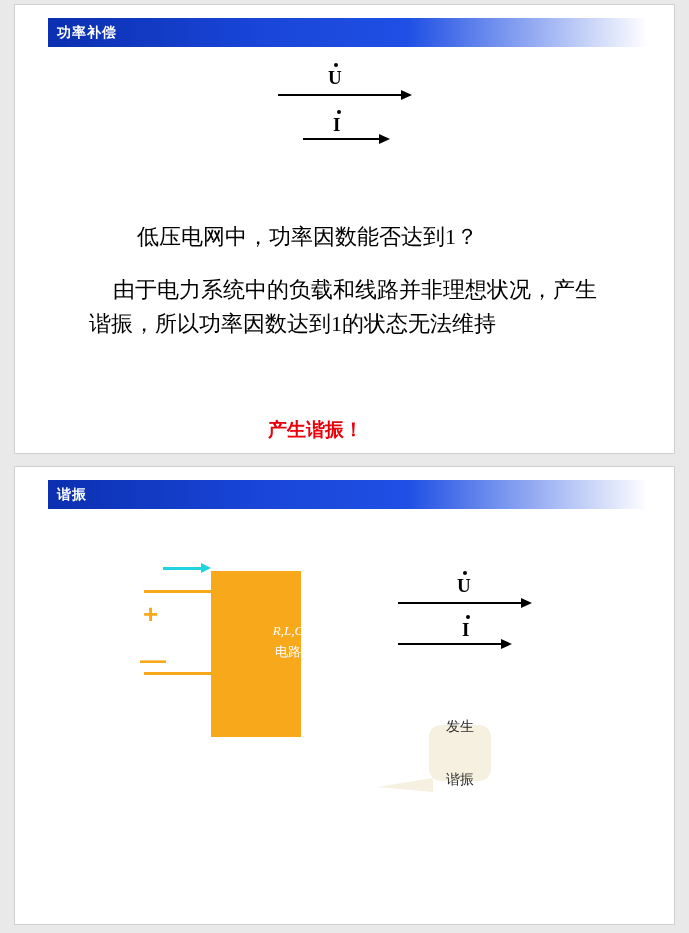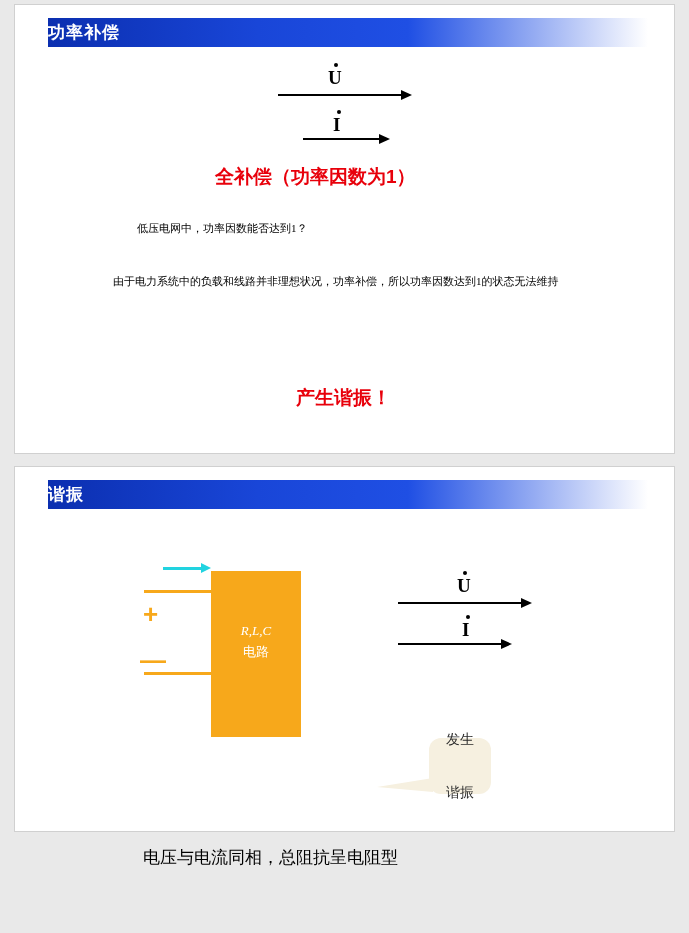--- a/index.html
+++ b/index.html
@@ -17,36 +17,37 @@
   }
   .slide {
     position: absolute;
     left: 14px;
     width: 661px;
     background: #ffffff;
     border: 1px solid #d0d0d0;
     box-sizing: border-box;
   }
   #slide1 { top: 4px; height: 450px; }
-  #slide2 { top: 466px; height: 366px; }
+  #slide2 { top: 466px; height: 459px; }
 
   .title-bar {
     position: absolute;
     left: 33px;
     top: 13px;
     width: 600px;
     height: 29px;
     background: linear-gradient(to right, #0b2fb0 0%, #1946d8 35%, #1f4fe4 60%, #ffffff 100%);
     display: flex;
     align-items: center;
   }
   .title-text {
     color: #ffffff;
     font-weight: bold;
-    font-size: 17px;
+    font-size: 14px;
+    padding-left: 9px;
     letter-spacing: 1px;
     font-family: Liberation Sans, sans-serif;
   }
 
   
   .vec {
     position: absolute;
   }
   .vec .sym {
     position: absolute;
@@ -79,38 +80,39 @@
     position: absolute;
     color: #e8000b;
     font-weight: bold;
     font-size: 19px;
     font-family: "Liberation Sans", sans-serif;
     white-space: nowrap;
   }
   .body-text {
     position: absolute;
     color: #000;
-    font-size: 11px;
+    font-size: 22px;
     font-family: "Liberation Serif", serif;
     line-height: 1.55;
   }
 
   
   .rlc-box {
     position: absolute;
     background: #f7a81b;
     box-sizing: border-box;
   }
   .rlc-label {
     position: absolute;
     width: 100%;
     text-align: center;
     color: #ffffff;
     font-size: 13px;
     font-family: "Liberation Serif", serif;
+    padding-left: 32px;
   }
   .lead {
     position: absolute;
     height: 0;
     border-top: 3px solid #f7a81b;
   }
   .plus, .minus {
     position: absolute;
     color: #f7a81b;
     font-size: 26px;
@@ -179,28 +181,27 @@
       <div class="arrow-head" style="left:386px;top:85px;"></div>
     </div>
 
     <div class="vec" style="left:0;top:0;">
       <div class="dot" style="left:322px;top:105px;"></div>
       <div class="sym" style="left:318px;top:109px;">I</div>
       <div class="arrow-line" style="left:288px;top:133px;width:78px;"></div>
       <div class="arrow-head" style="left:364px;top:129px;"></div>
     </div>
 
-    <div class="red-bold" style="left:200px;top:159px;">全补偿（功率因数为1）</div>
 
     <div class="body-text" style="left:122px;top:215px;width:430px;">低压电网中，功率因数能否达到1？</div>
 
-    <div class="body-text" style="left:74px;top:268px;width:520px;text-indent:24px;">由于电力系统中的负载和线路并非理想状况，功率补偿，所以功率因数达到1的状态无法维持</div>
-
-
-    <div class="red-bold" style="left:253px;top:380px;margin-left:28px;">产生谐振！</div>
+    <div class="body-text" style="left:74px;top:268px;width:520px;text-indent:24px;">由于电力系统中的负载和线路并非理想状况，产生谐振，所以功率因数达到1的状态无法维持</div>
+
+
+    <div class="red-bold" style="left:253px;top:412px;">产生谐振！</div>
   </div>
 
   <div class="slide" id="slide2">
 
     <div class="title-bar">
       <span class="title-text">谐振</span>
     </div>
 
     <div class="rlc-box" style="left:196px;top:104px;width:90px;height:166px;">
       <div class="rlc-label" style="top:52px;font-style:italic;">R,L,C</div>
@@ -221,21 +222,20 @@
     </div>
 
     <div class="vec" style="left:0;top:0;">
       <div class="dot" style="left:451px;top:148px;"></div>
       <div class="sym" style="left:447px;top:152px;">I</div>
       <div class="arrow-line" style="left:383px;top:176px;width:105px;"></div>
       <div class="arrow-head" style="left:486px;top:172px;"></div>
     </div>
 
     <div class="callout-tail" style="left:362px;top:311px;"></div>
-    <div class="callout" style="left:414px;top:271px;gap:36px;">
+    <div class="callout" style="left:414px;top:258px;gap:36px;">
       <span>发生</span>
       <span>谐振</span>
     </div>
 
-    <div class="caption" style="left:128px;top:379px;">电压与电流同相，总阻抗呈电阻型</div>
   </div>
 
 </div>
 
 </body></html>

